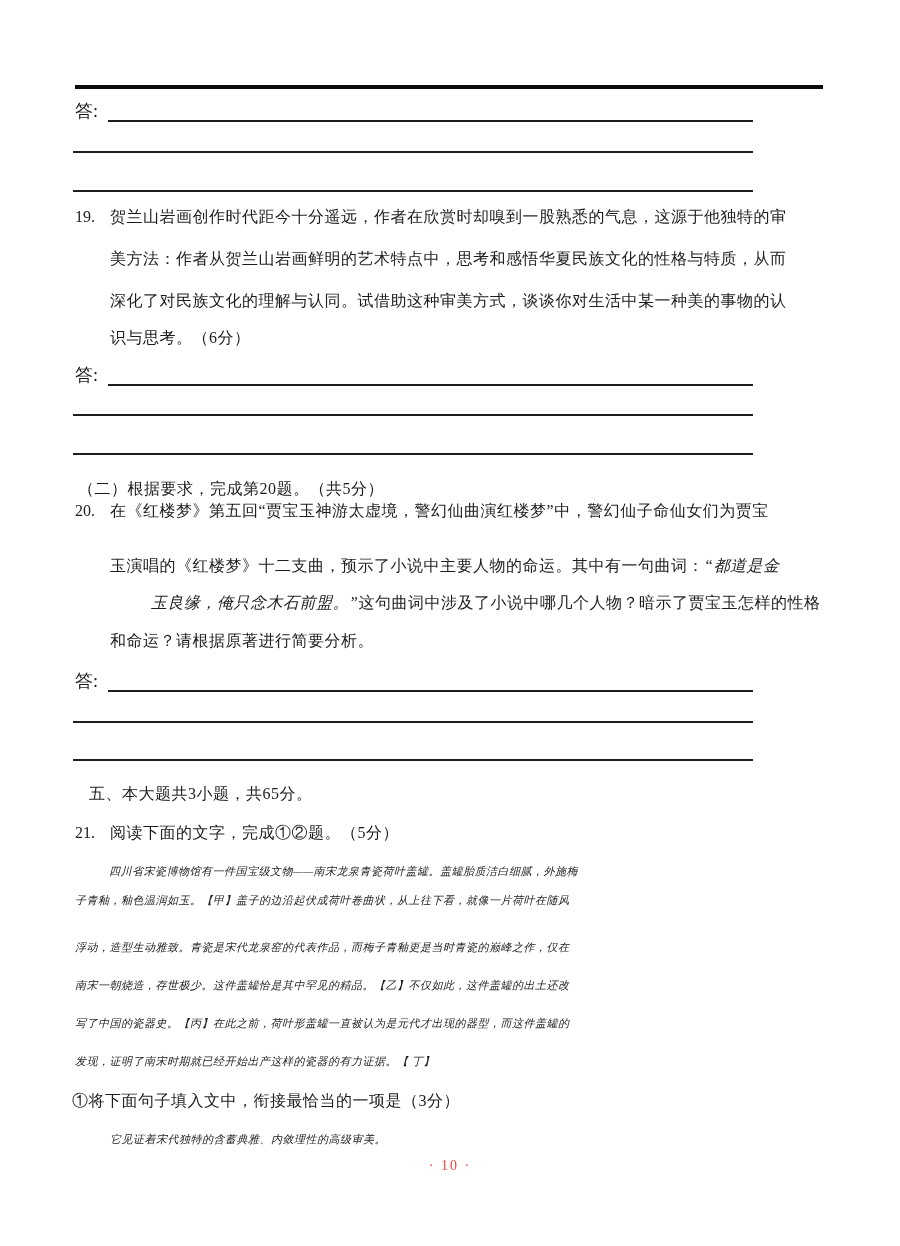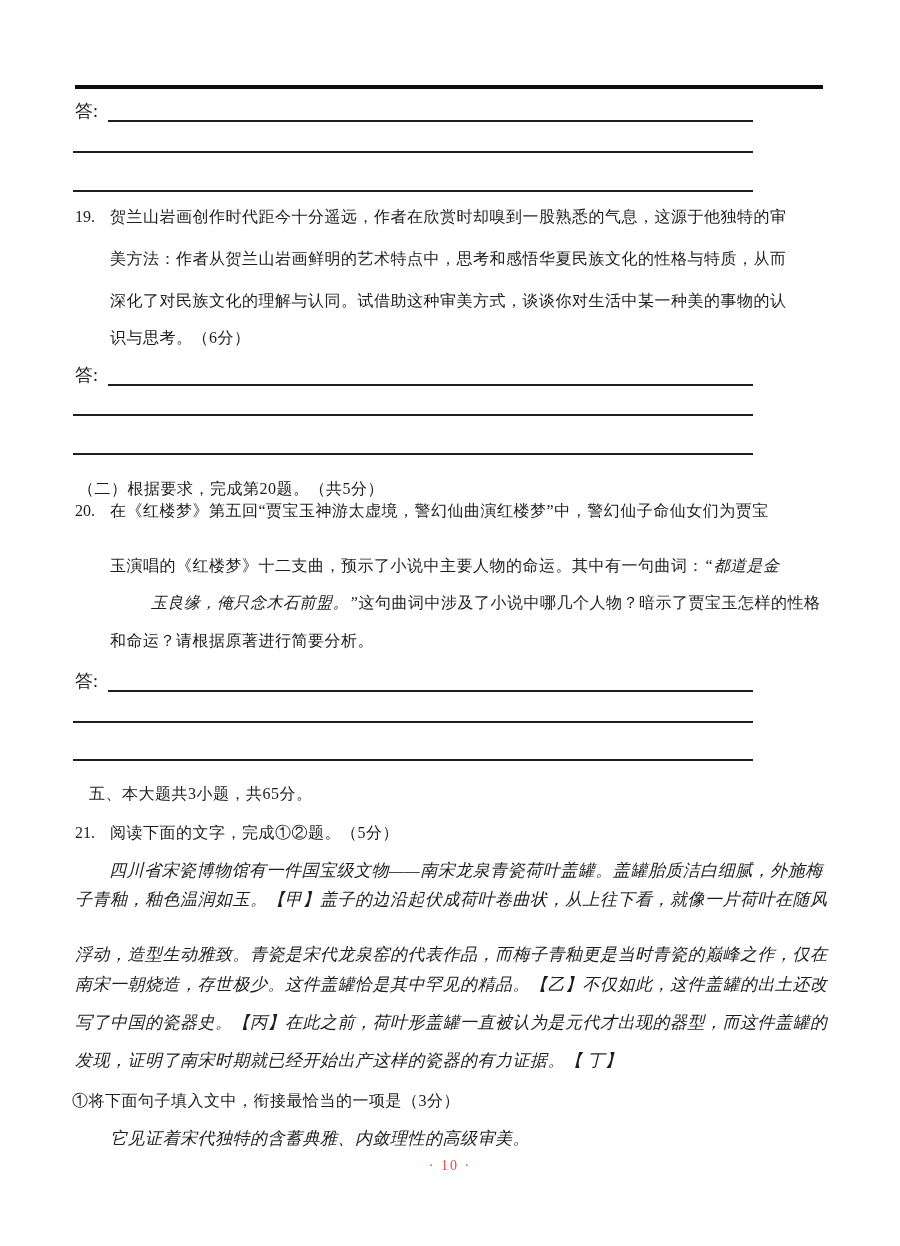--- a/index.html
+++ b/index.html
@@ -14,21 +14,21 @@
   }
   .abs { position:absolute; }
   .rule-thick { height:4px; background:#0c0c0c; }
   .hline { height:2px; background:#1f1f1f; }
   .ans-row { display:flex; align-items:flex-end; }
   .ans-label { flex:0 0 auto; font-size:18px; line-height:22px; padding-right:10px; }
   .ans-underline { flex:1 1 auto; height:22px; border-bottom:2px solid #1f1f1f; }
   .tline { font-size:16px; line-height:22px; letter-spacing:0.5px; white-space:nowrap; }
   .qnum { display:inline-block; width:35px; letter-spacing:0; }
   .kai { font-style:italic; }
-  .passage-line { font-size:17px; line-height:22px; letter-spacing:0.5px; white-space:nowrap; font-style:italic; }
+  .passage-line { font-size:11px; line-height:22px; letter-spacing:0.5px; white-space:nowrap; font-style:italic; }
   .indent2 { padding-left:34px; }
   .footer { width:100%; text-align:center; font-size:14px; letter-spacing:2px; color:#ef4444; }
 </style>
 </head>
 <body>
 
 <div class="page">
 
   <div class="abs rule-thick" style="top:85px; left:75px; width:748px;"></div>
 
@@ -74,21 +74,21 @@
   <div class="abs hline" style="top:759px; left:73px; width:680px;"></div>
 
   <div class="abs tline" style="top:783px; left:75px;margin-left:14px;">五、本大题共3小题，共65分。</div>
 
   <div class="abs tline" style="top:822px; left:75px;">
     <span class="qnum">21.</span><span>阅读下面的文字，完成①②题。（5分）</span>
   </div>
 
   <div class="abs passage-line indent2" style="top:860px; left:75px;">四川省宋瓷博物馆有一件国宝级文物——南宋龙泉青瓷荷叶盖罐。盖罐胎质洁白细腻，外施梅</div>
   <div class="abs passage-line" style="top:889px; left:75px;">子青釉，釉色温润如玉。【甲】盖子的边沿起伏成荷叶卷曲状，从上往下看，就像一片荷叶在随风</div>
-  <div class="abs passage-line" style="top:936px; left:75px;margin-top:8px;">浮动，造型生动雅致。青瓷是宋代龙泉窑的代表作品，而梅子青釉更是当时青瓷的巅峰之作，仅在</div>
+  <div class="abs passage-line" style="top:936px; left:75px;">浮动，造型生动雅致。青瓷是宋代龙泉窑的代表作品，而梅子青釉更是当时青瓷的巅峰之作，仅在</div>
   <div class="abs passage-line" style="top:974px; left:75px;">南宋一朝烧造，存世极少。这件盖罐恰是其中罕见的精品。【乙】不仅如此，这件盖罐的出土还改</div>
   <div class="abs passage-line" style="top:1012px; left:75px;">写了中国的瓷器史。【丙】在此之前，荷叶形盖罐一直被认为是元代才出现的器型，而这件盖罐的</div>
   <div class="abs passage-line" style="top:1050px; left:75px;">发现，证明了南宋时期就已经开始出产这样的瓷器的有力证据。【 丁】</div>
 
   <div class="abs tline" style="top:1090px; left:72px;">①将下面句子填入文中，衔接最恰当的一项是（3分）</div>
   <div class="abs passage-line" style="top:1128px; left:110px;">它见证着宋代独特的含蓄典雅、内敛理性的高级审美。</div>
 
   <div class="abs footer" style="top:1158px; left:0;">· 10 ·</div>
 
 </div>

